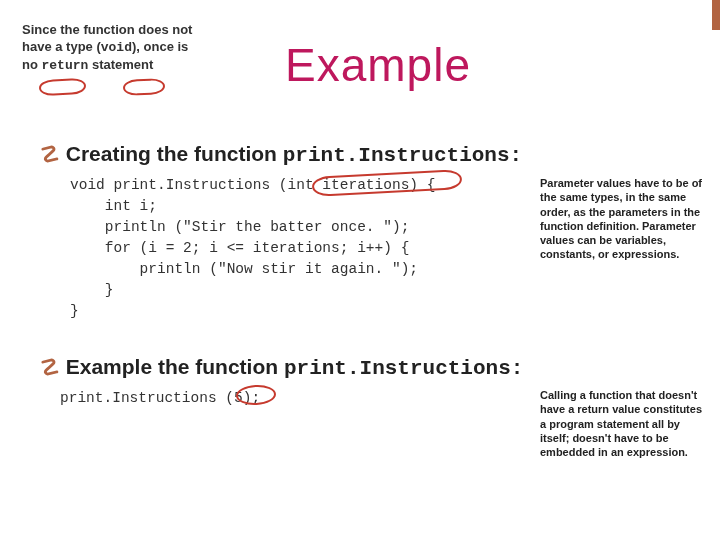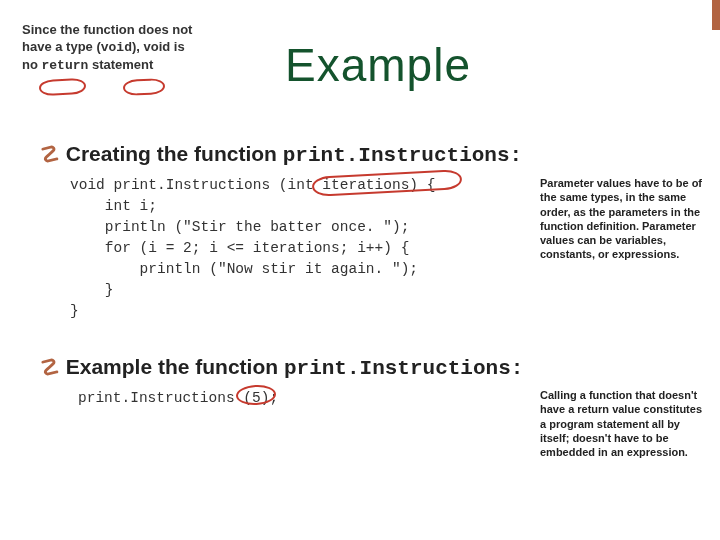--- a/index.html
+++ b/index.html
@@ -20,21 +20,21 @@
     font-size: 13px;
     font-weight: bold;
     line-height: 1.3;
   }
   .note-topleft .mono { font-family: "Courier New", monospace; }
   .title {
     position: absolute;
     top: 38px;
     left: 285px;
     font-size: 46px;
-    color: #14532d;
+    color: #be185d;
     font-weight: 400;
     letter-spacing: 1px;
   }
   .accent-bar {
     position: absolute;
     top: 0;
     right: 0;
     width: 8px;
     height: 30px;
     background: #B26442;
@@ -65,21 +65,21 @@
   }
   .codeblock {
     position: absolute;
     font-family: "Courier New", monospace;
     font-size: 14.5px;
     color: #333;
     white-space: pre;
     line-height: 1.45;
   }
   .codeblock.c1 { top: 175px; left: 70px; }
-  .codeblock.c2 { top: 388px; left: 78px; }
+  .codeblock.c2 { top: 388px; left: 60px; }
   .anno {
     position: absolute;
     font-size: 11px;
     line-height: 1.3;
     font-weight: bold;
     color: #222;
     width: 170px;
   }
   .anno.a1 { top: 176px; left: 540px; }
   .anno.a2 { top: 388px; left: 540px; }
@@ -96,21 +96,21 @@
   .scribble.s1c { top: 79px; left: 39px; width: 47px; height: 16px; border-radius: 18px/10px; }
   .scribble.s2 { top: 385px; left: 236px; width: 40px; height: 20px; }
 </style>
 </head>
 <body>
 
 <div class="accent-bar"></div>
 
 <div class="note-topleft">
   <span>Since the function does not</span><br>
-  <span>have a type (</span><span class="mono">void</span><span>), void is</span><br>
+  <span>have a type (</span><span class="mono">void</span><span>), once is</span><br>
   <span>no </span><span class="mono">return</span><span> statement</span>
 </div>
 
 <div class="title">Example</div>
 
 <div class="bullet-row b1">
   <span class="bullet-icon">☡</span>
   <span class="bullet-text">
     <span>Creating the function </span><span class="mono">print.Instructions:</span>
   </span>

